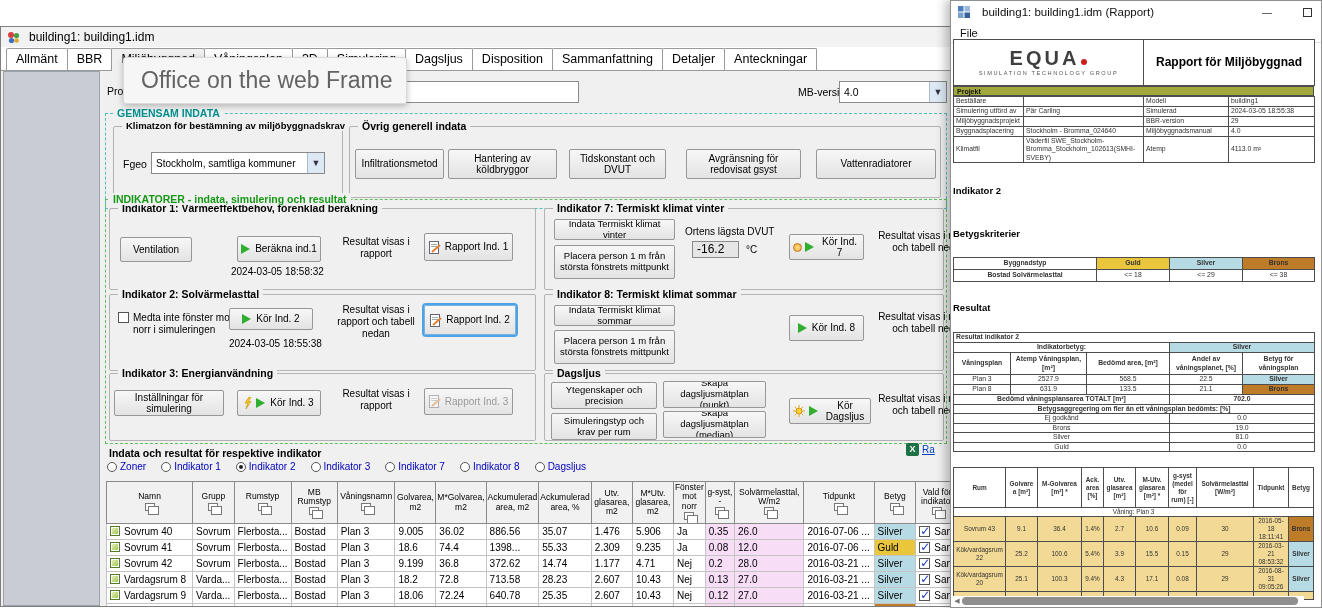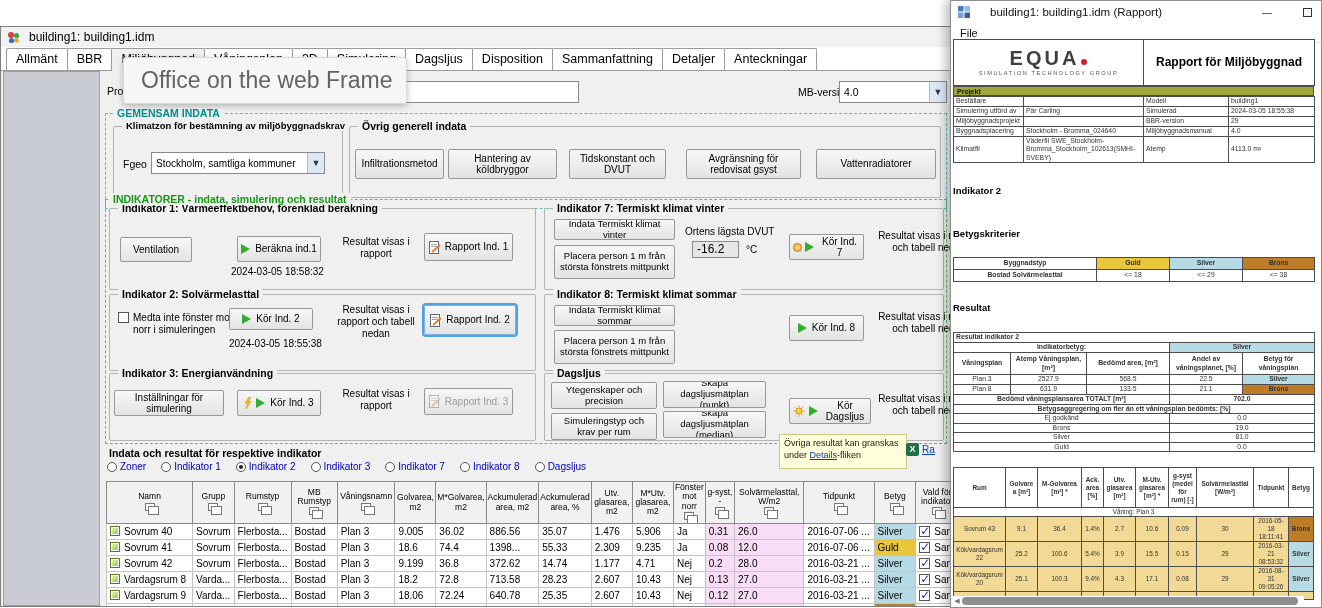--- a/index.html
+++ b/index.html
@@ -64,21 +64,21 @@
   #main-table td.pink{background:#f7ddf6}
   .hicon{display:inline-block;width:10px;height:8px;border:1px solid #777;background:#fff;position:relative;margin-top:1px}
   .hicon::after{content:"";position:absolute;left:2px;top:2px;width:9px;height:7px;border:1px solid #777;background:#fff}
   .zicon{display:inline-block;width:10px;height:10px;margin-right:4px;vertical-align:-1px;background:linear-gradient(135deg,#eef6bd,#96c24e);border:1px solid #55782a;box-shadow:inset 0 0 0 1px #fff}
 
   
   #tooltip{position:absolute;left:123px;top:57px;width:284px;height:47px;background:#f6f6f6;border:1px solid #dadada;border-radius:3px;box-shadow:0 2px 6px rgba(0,0,0,.25);font-size:23px;color:#636363;line-height:45px;padding-left:17px;white-space:nowrap;overflow:hidden;z-index:30}
 
   
   #report-window{position:absolute;left:950px;top:0;width:372px;height:608px;background:#fff;border:1px solid #909090;box-shadow:-4px 0 10px rgba(0,0,0,.28);z-index:10;overflow:hidden}
-  .rw-titlebar{position:absolute;left:0;top:0;width:100%;height:22px;background:#fff;display:flex;align-items:center;padding-left:7px;gap:16px}
+  .rw-titlebar{position:absolute;left:0;top:0;width:100%;height:22px;background:#fff;display:flex;align-items:center;padding-left:7px;gap:8px}
   .rw-title{font-size:11.5px;color:#111;white-space:nowrap}
   .rw-btn{position:absolute;top:0;width:32px;height:22px;display:flex;align-items:center;justify-content:center;color:#333}
   .rw-btn.min{left:300px;font-size:10px}
   .rw-btn.max{left:340px}
   .maxsq{width:9px;height:9px;border:1px solid #333;display:inline-block}
   .rw-menubar{position:absolute;left:0;top:22px;width:100%;height:20px;background:#fff;border-bottom:1px solid #e0e0e0;display:flex;align-items:center;padding-left:9px}
   .rw-menu-item{font-size:11px;color:#111}
 
   .rw-table{position:absolute;border-collapse:collapse;table-layout:fixed;background:#fff}
   .rw-table td{border:1px solid #4d4d4d;font-size:6.8px;line-height:1.25;padding:0 2px;text-align:center;color:#333;overflow:hidden;word-wrap:break-word}
@@ -282,21 +282,20 @@
               <line x1="8.5" y1="3.5" x2="10.2" y2="1.8"></line>
             </g>
             <circle cx="6" cy="6" r="3" fill="#ffd22e" stroke="#d09020"></circle>
           </svg>
         </span>
       <span class="play"></span>
       <span>Kör Dagsljus</span>
     </div>
     <div class="result" style="left:876px;top:366px;width:104px">Resultat visas i rapport och tabell nedan</div>
 
-    <div class="note"><span>Övriga resultat kan granskas under </span><span class="lnk">Details</span><span>-fliken</span></div>
     <div class="xlink">
       <span class="xicon">X</span>
       <span class="xtext">Ra</span>
     </div>
 
     <span class="sec-title" style="left:108px;top:420px">Indata och resultat för respektive indikator</span>
     <div id="radio-row">
         <span class="ritem">
           <span class="radio"></span>
           <span class="rlabel">Zoner</span>
@@ -386,21 +385,21 @@
             <td>Flerbosta...</td>
             <td>Bostad</td>
             <td>Plan 3</td>
             <td>9.005</td>
             <td>36.02</td>
             <td>886.56</td>
             <td>35.07</td>
             <td>1.476</td>
             <td>5.906</td>
             <td>Ja</td>
-            <td class="pink">0.31</td>
+            <td class="pink">0.35</td>
             <td class="pink">26.0</td>
             <td>2016-07-06 ...</td>
             <td style="background: rgb(183, 219, 228);">Silver</td>
             <td><span class="cb checked"></span><span>Sant</span></td>
           </tr>
           <tr>
             <td><span class="zicon"></span><span>Sovrum 41</span></td>
             <td>Sovrum</td>
             <td>Flerbosta...</td>
             <td>Bostad</td>

